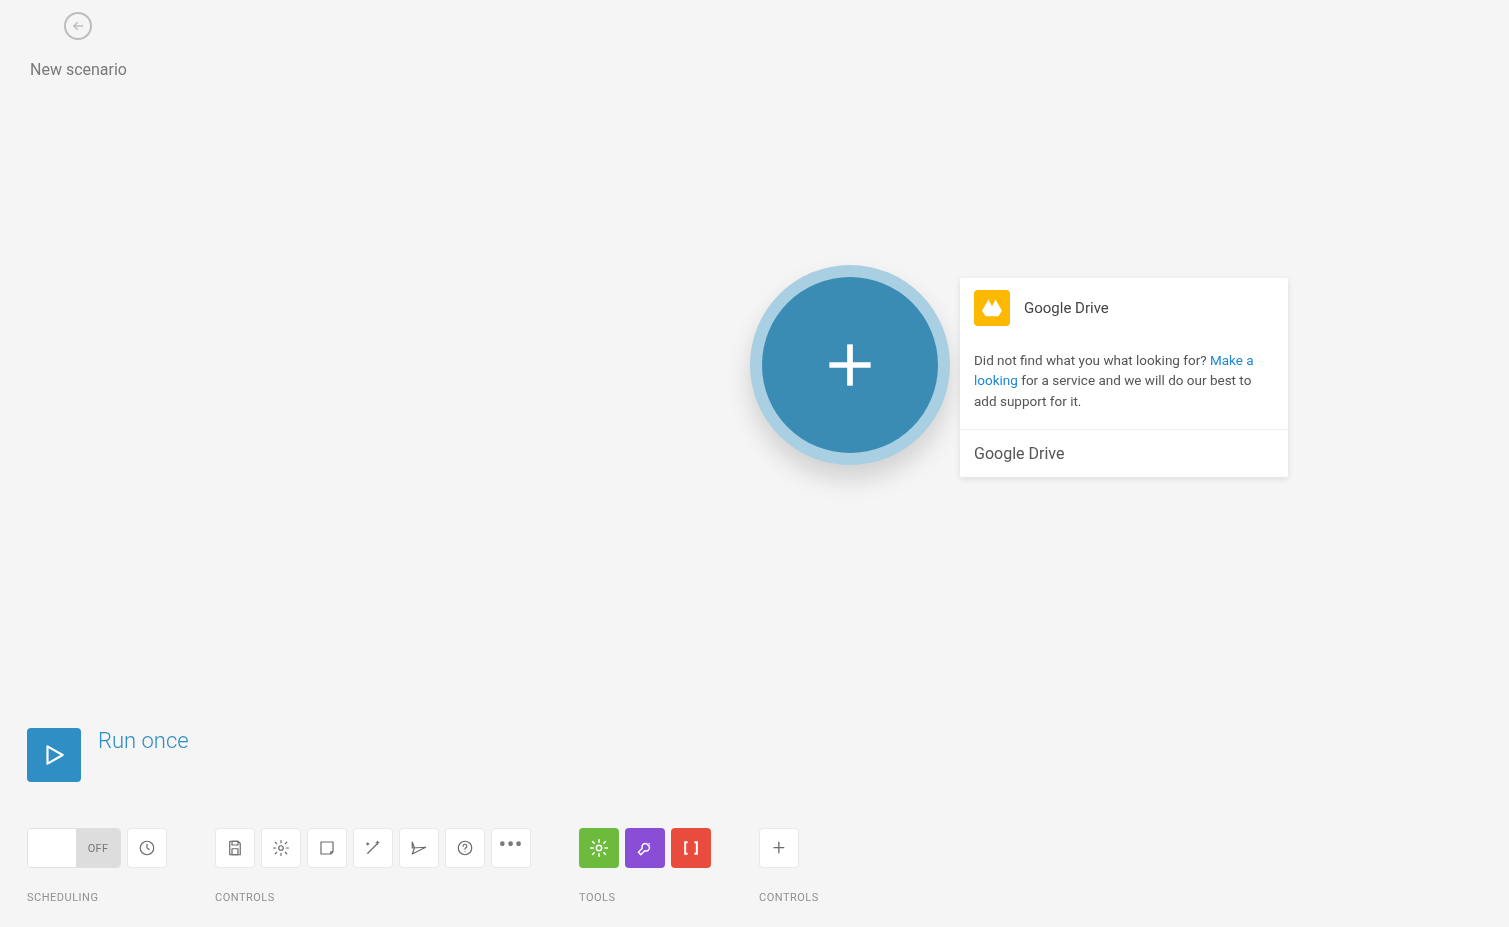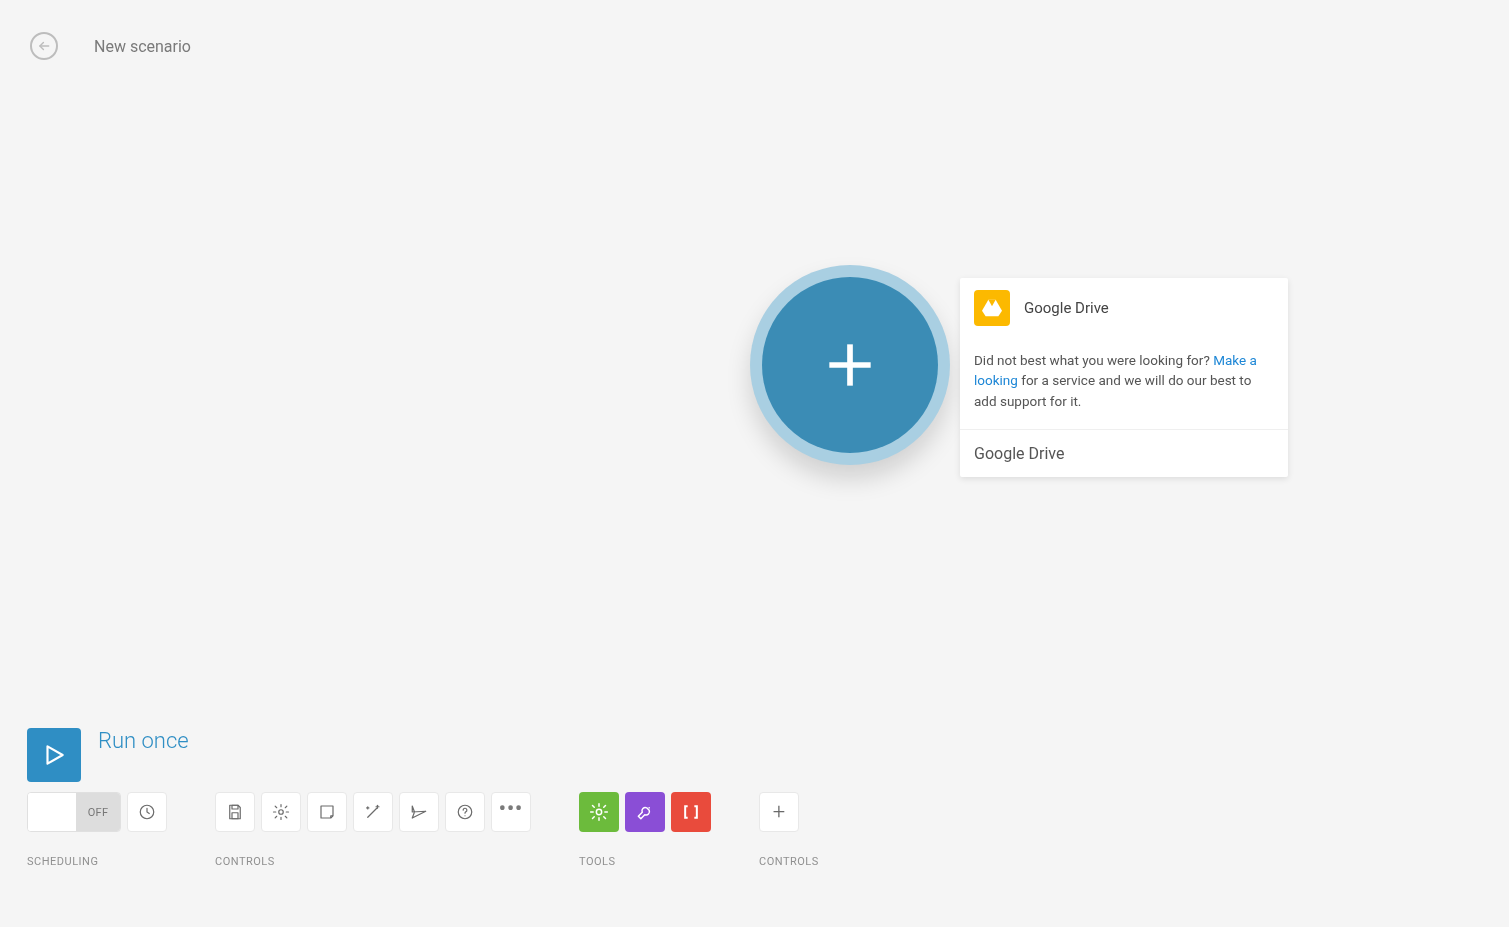--- a/index.html
+++ b/index.html
@@ -14,25 +14,26 @@
     .canvas {
       position: relative;
       width: 1509px;
       height: 927px;
       background: #f5f5f5;
     }
 
     
     .header {
       position: absolute;
-      top: 32px;
+      top: 12px;
       left: 30px;
       display: flex;
       align-items: center;
-      gap: 36px;
+      gap: 20px;
+      flex-direction: column;
     }
     .back-btn {
       width: 28px;
       height: 28px;
       border: 2px solid #bdbdbd;
       border-radius: 50%;
       display: flex;
       align-items: center;
       justify-content: center;
       cursor: pointer;
@@ -153,21 +154,21 @@
     .run-label {
       font-size: 22px;
       color: #2f8ec4;
       font-weight: 300;
     }
 
     
     .bottom {
       position: absolute;
       left: 27px;
-      top: 792px;
+      top: 828px;
     }
     .toolbar-row {
       display: flex;
       align-items: flex-start;
       gap: 0;
     }
     .group {
       display: flex;
       flex-direction: column;
       gap: 10px;
@@ -254,21 +255,21 @@
     <div class="service-row">
       <div class="drive-badge">
         <svg width="22" height="20" viewBox="0 0 24 22">
           <polygon points="8,2 16,2 23,14 19,20 5,20 1,14" fill="#ffffff"></polygon>
           <polygon points="8,2 16,2 12,9" fill="#fcb900"></polygon>
         </svg>
       </div>
       <div class="service-name">Google Drive</div>
     </div>
     <div class="request-block">
-      <span>Did not best what you were looking for? </span><a>Make a looking</a><span> for a service and we will do our best to add support for it.</span>
+      <span>Did not find what you what looking for? </span><a>Make a looking</a><span> for a service and we will do our best to add support for it.</span>
     </div>
     <div class="search-row">
       <input type="text" value="Google Drive" style="">
     </div>
   </div>
 
   <div class="run-wrap">
     <div class="run-btn">
       <svg width="26" height="26" viewBox="0 0 24 24" fill="none" stroke="#ffffff" stroke-width="2" stroke-linejoin="round" stroke-linecap="round">
         <polygon points="6,4 20,12 6,20"></polygon>

